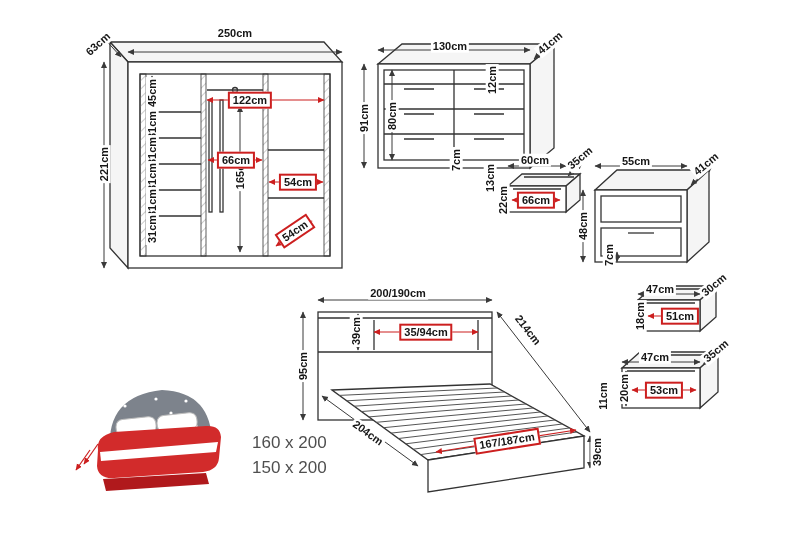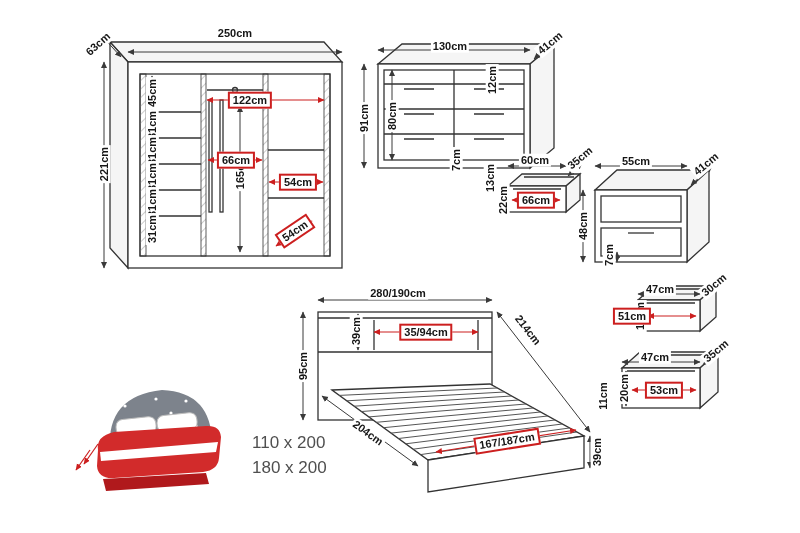--- a/index.html
+++ b/index.html
@@ -218,33 +218,33 @@
 <div class="lbl boxed" style="left:536px; top:200px">66cm</div>
 
 <div class="lbl" style="left:636px; top:161px">55cm</div>
 <div class="lbl" style="left:706px; top:164px; --r:-40deg">41cm</div>
 <div class="lbl" style="left:583px; top:226px; --r:-90deg">48cm</div>
 <div class="lbl" style="left:609px; top:255px; --r:-90deg">7cm</div>
 
 <div class="lbl" style="left:660px; top:289px">47cm</div>
 <div class="lbl" style="left:714px; top:285px; --r:-40deg">30cm</div>
 <div class="lbl" style="left:640px; top:316px; --r:-90deg">18cm</div>
-<div class="lbl boxed" style="left:632px; top:316px">51cm</div>
+<div class="lbl boxed" style="left:680px; top:316px">51cm</div>
 
 <div class="lbl" style="left:655px; top:357px">47cm</div>
 <div class="lbl" style="left:716px; top:351px; --r:-40deg">35cm</div>
 <div class="lbl" style="left:624px; top:388px; --r:-90deg">20cm</div>
 <div class="lbl boxed" style="left:664px; top:390px">53cm</div>
 <div class="lbl" style="left:603px; top:396px; --r:-90deg">11cm</div>
 
-<div class="lbl" style="left:398px; top:293px">280/190cm</div>
+<div class="lbl" style="left:398px; top:293px">200/190cm</div>
 <div class="lbl" style="left:528px; top:330px; --r:52deg">214cm</div>
 <div class="lbl" style="left:356px; top:331px; --r:-90deg">39cm</div>
 <div class="lbl boxed" style="left:426px; top:332px">35/94cm</div>
 <div class="lbl" style="left:303px; top:366px; --r:-90deg">95cm</div>
 <div class="lbl" style="left:368px; top:433px; --r:36deg">204cm</div>
 <div class="lbl boxed" style="left:507px; top:441px; --r:-9deg">167/187cm</div>
 <div class="lbl" style="left:597px; top:452px; --r:-90deg">39cm</div>
 
-<div class="size" style="left:252px; top:443px">110 x 200</div>
-<div class="size" style="left:252px; top:468px">180 x 200</div>
+<div class="size" style="left:252px; top:443px">160 x 200</div>
+<div class="size" style="left:252px; top:468px">150 x 200</div>
 
 </div>
 
 </body></html>

